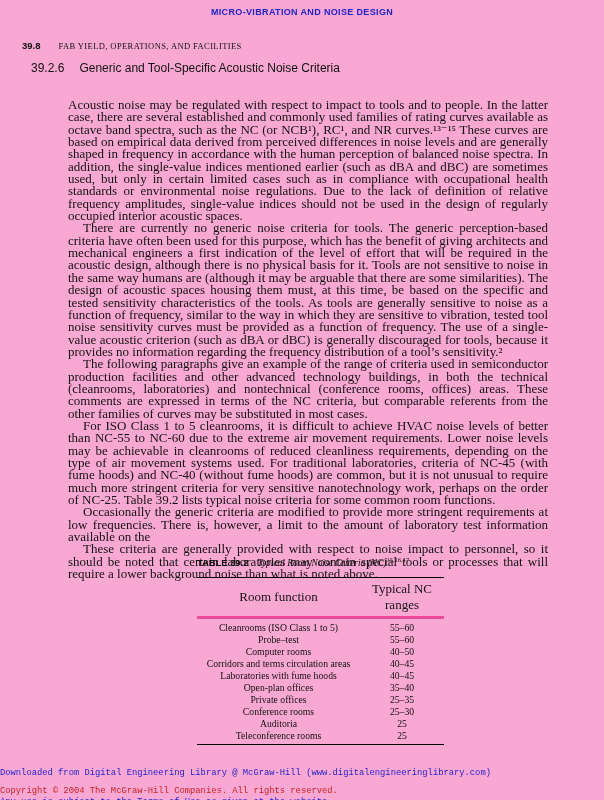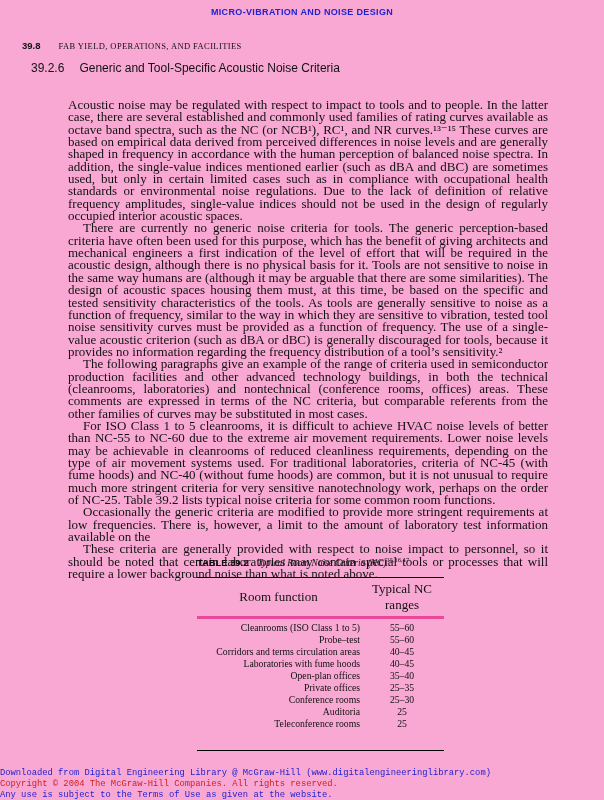--- a/index.html
+++ b/index.html
@@ -39,31 +39,31 @@
   table.noise{
     width:247px;margin-top:9px;border-collapse:collapse;
     border-top:1.6px solid #000;border-bottom:1.6px solid #000;
     font-size:9.7px;
   }
   table.noise th{
     font-weight:normal;border-bottom:3px solid #ec4899;
     padding:3px 0 3px;text-align:center;font-size:13px;
   }
   table.noise td{padding:0;line-height:12px;}
-  td.fn{text-align:right;padding-left:3px;}
+  td.fn{text-align:center;padding-left:3px;}
   td.rg,th.rg{text-align:center;width:84px;}
   tbody tr:first-child td{padding-top:3px;}
-  tbody tr:last-child td{padding-bottom:20px;}
+  tbody tr:last-child td{padding-bottom:2px;}
   .footer{
     position:absolute;top:768px;left:0;right:0;text-align:left;
     font-family:Liberation Mono, monospace;
     font-size:8.8px;line-height:10.8px;
   }
   .blue{color:#2222cc;}
-  .red{color:#cc2222;}
+  .red{color:#cc2222;margin-top:7px;}
 </style>
 </head>
 <body>
 
 <div class="page">
 
   <div class="header-title">MICRO-VIBRATION AND NOISE DESIGN</div>
 
   <div class="running-head">
     <span class="pageno">39.8</span><span class="rtitle">FAB YIELD, OPERATIONS, AND FACILITIES</span>
@@ -96,20 +96,24 @@
       <tbody>
         <tr>
             <td class="fn">Cleanrooms (ISO Class 1 to 5)</td>
             <td class="rg">55–60</td>
           </tr>
         <tr>
             <td class="fn">Probe–test</td>
             <td class="rg">55–60</td>
           </tr>
         <tr>
+            <td class="fn">Computer rooms</td>
+            <td class="rg">40–50</td>
+          </tr>
+        <tr>
             <td class="fn">Corridors and terms circulation areas</td>
             <td class="rg">40–45</td>
           </tr>
         <tr>
             <td class="fn">Laboratories with fume hoods</td>
             <td class="rg">40–45</td>
           </tr>
         <tr>
             <td class="fn">Open-plan offices</td>
             <td class="rg">35–40</td>

